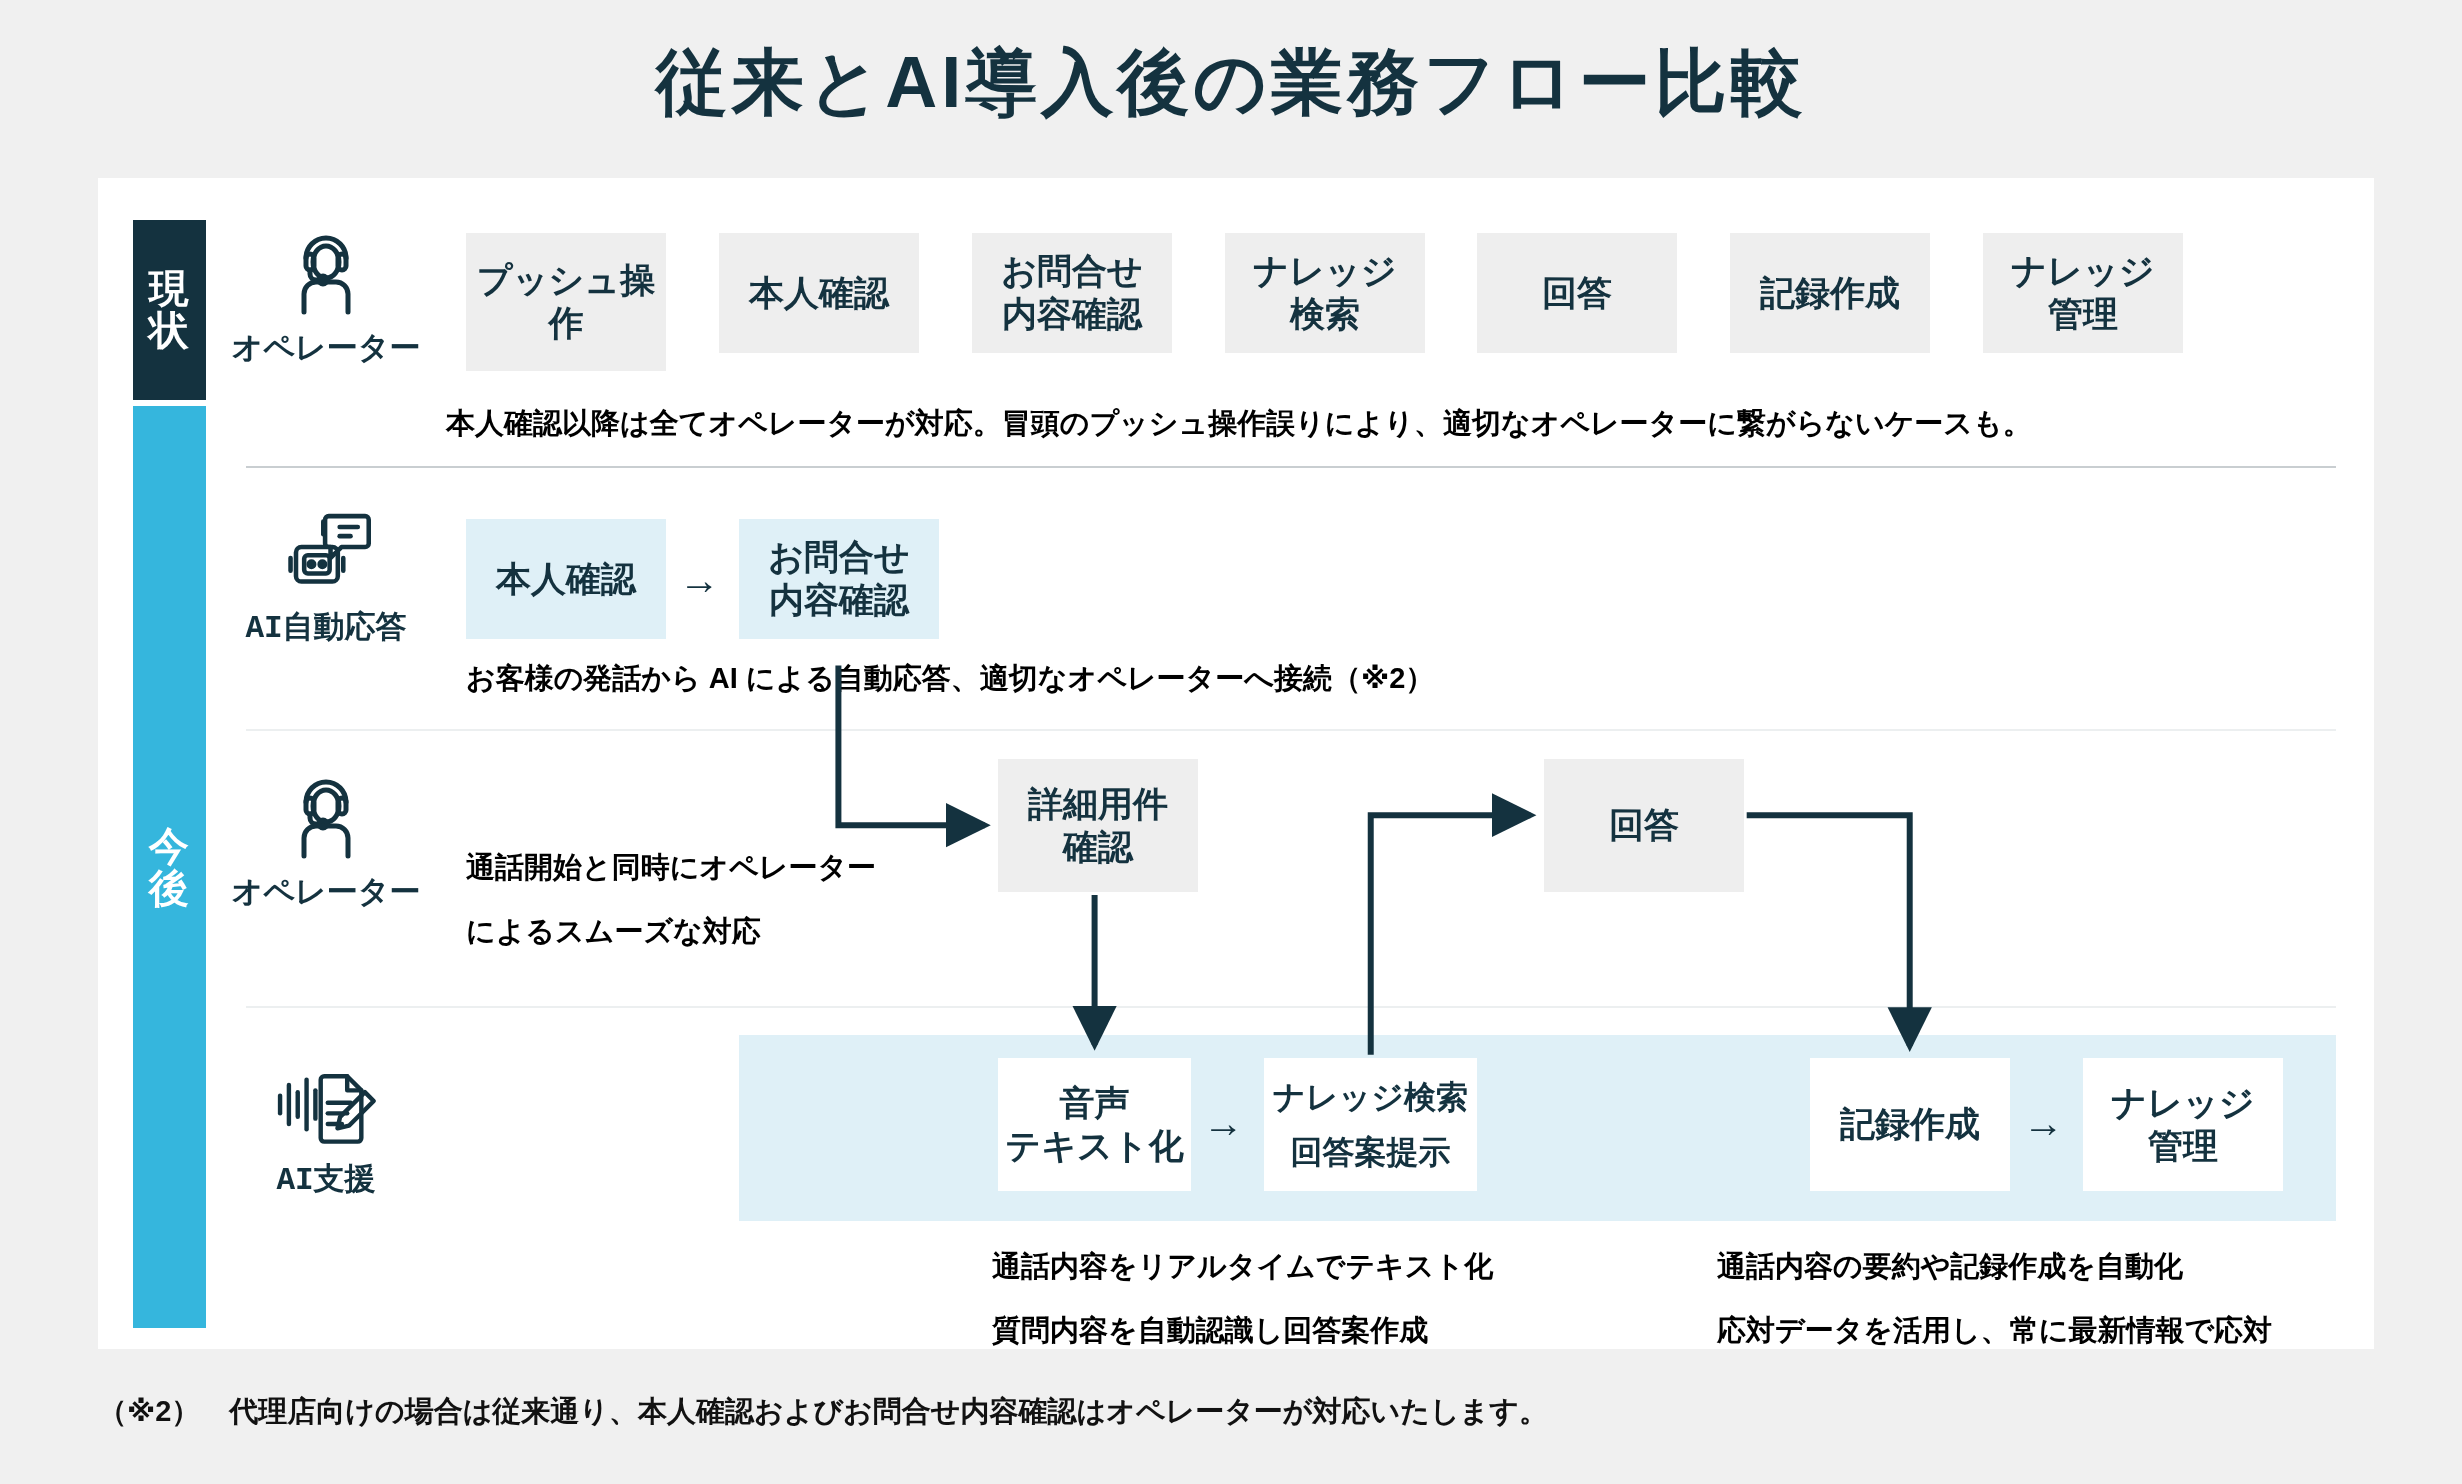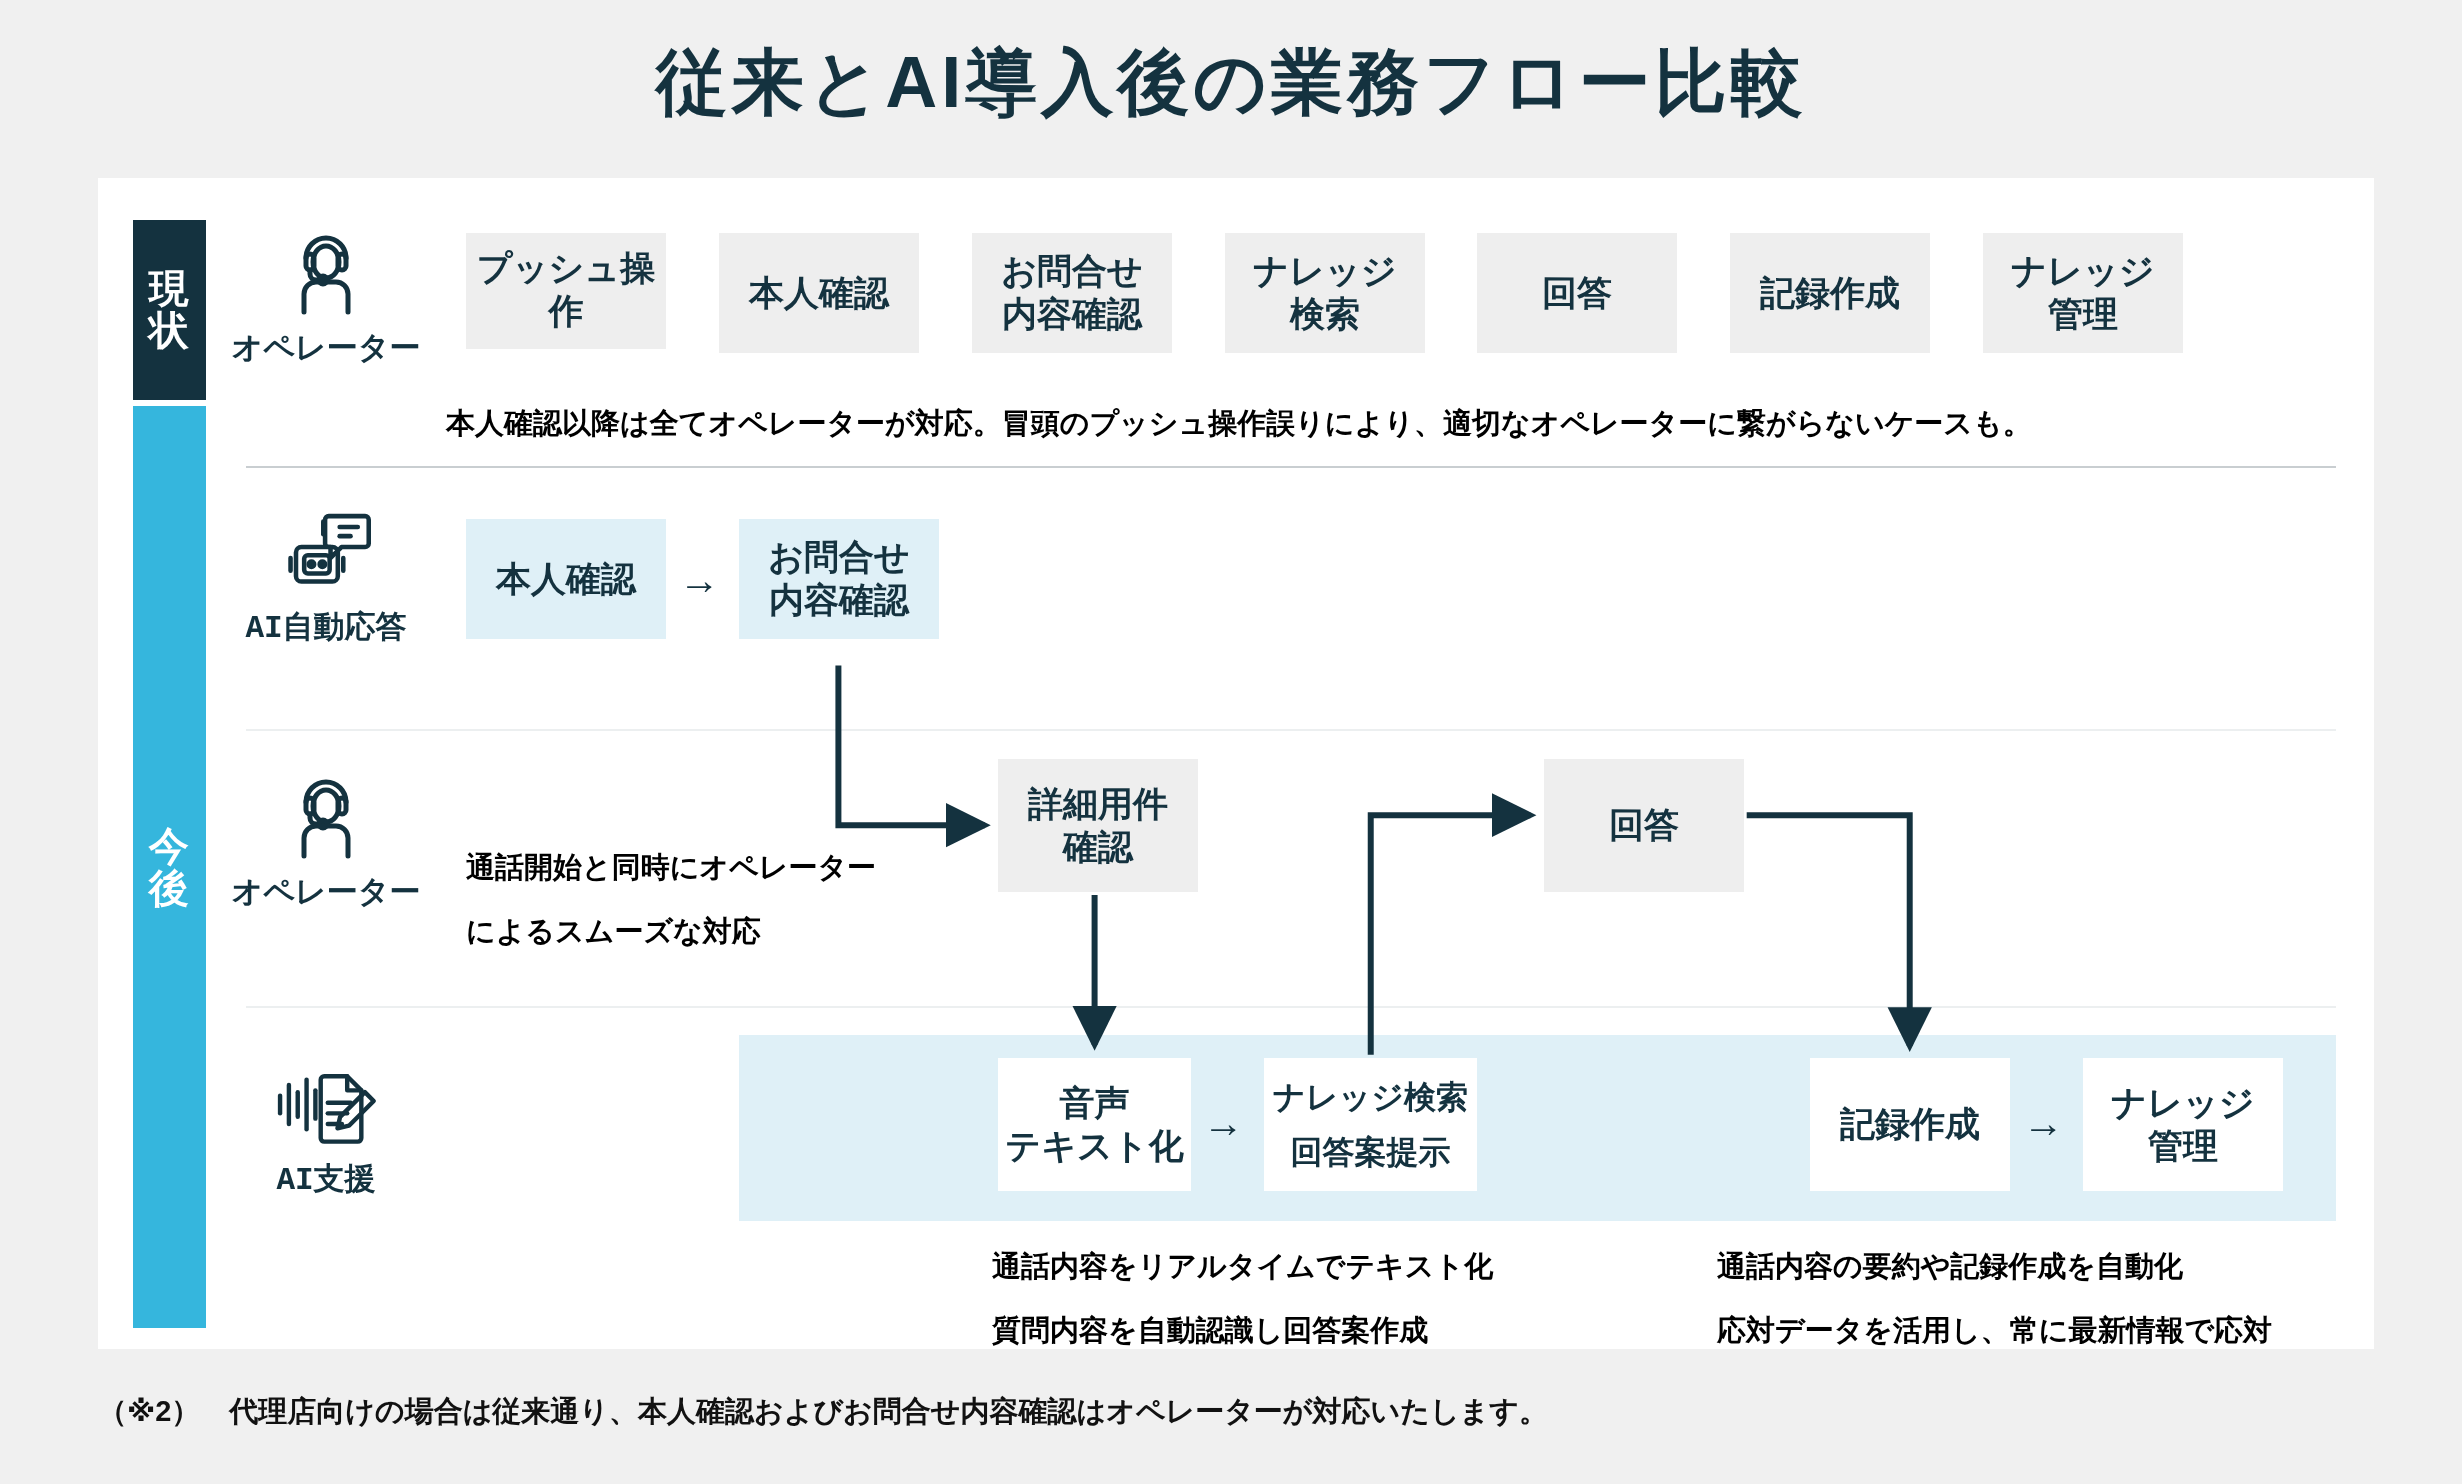--- a/index.html
+++ b/index.html
@@ -120,21 +120,21 @@
         <path d="M30 38 v8 a4 4 0 0 0 8 0 v-8 a4 4 0 0 0 -8 0z"></path>
         <path d="M70 38 v8 a4 4 0 0 1 -8 0 v-8 a4 4 0 0 1 8 0z"></path>
         <path d="M34 50 v4 a6 6 0 0 0 6 6 h4"></path>
         <circle cx="47" cy="60" r="4" fill="#14323f"></circle>
         <path d="M28 92 v-18 a12 12 0 0 1 12 -12 h20 a12 12 0 0 1 12 12 v18"></path>
       </svg>
     </span>
     <span class="cap">オペレーター</span>
   </div>
 
-  <div class="box box-grey" style="left:466px;top:233px;width:200px;height:116px;font-size:35px;font-family:Liberation Serif, serif;">
+  <div class="box box-grey" style="left:466px;top:233px;width:200px;height:138px;font-size:35px;">
     <span style="white-space:pre-line;">プッシュ操作</span>
   </div>
   <div class="box box-grey" style="left:719px;top:233px;width:200px;height:120px;font-size:35px;">
     <span>本人確認</span>
   </div>
   <div class="box box-grey" style="left:972px;top:233px;width:200px;height:120px;font-size:35px;">
     <span style="white-space:pre-line;">お問合せ
 内容確認</span>
   </div>
   <div class="box box-grey" style="left:1225px;top:233px;width:200px;height:120px;font-size:35px;">
@@ -174,20 +174,21 @@
 
   <div class="box box-blue" style="left:466px;top:519px;width:200px;height:120px;font-size:35px;">
     <span>本人確認</span>
   </div>
   <span class="arrow-inline" style="left:679px;top:560px;">→</span>
   <div class="box box-blue" style="left:739px;top:519px;width:200px;height:120px;font-size:35px;">
     <span style="white-space:pre-line;">お問合せ
 内容確認</span>
   </div>
 
+  <div class="caption blk" style="left:466px;top:656px;">お客様の発話から AI による自動応答、適切なオペレーターへ接続（※2）</div>
 
   <div class="iconblock" style="left:226px;top:764px;">
     <span class="glyph">
       <svg width="100" height="100" viewBox="0 0 100 100" fill="none" stroke="#14323f" stroke-width="5" stroke-linecap="round" stroke-linejoin="round">
         <path d="M30 38 a20 20 0 0 1 40 0"></path>
         <ellipse cx="50" cy="42" rx="13" ry="16"></ellipse>
         <path d="M30 38 v8 a4 4 0 0 0 8 0 v-8 a4 4 0 0 0 -8 0z"></path>
         <path d="M70 38 v8 a4 4 0 0 1 -8 0 v-8 a4 4 0 0 1 8 0z"></path>
         <path d="M34 50 v4 a6 6 0 0 0 6 6 h4"></path>
         <circle cx="47" cy="60" r="4" fill="#14323f"></circle>

